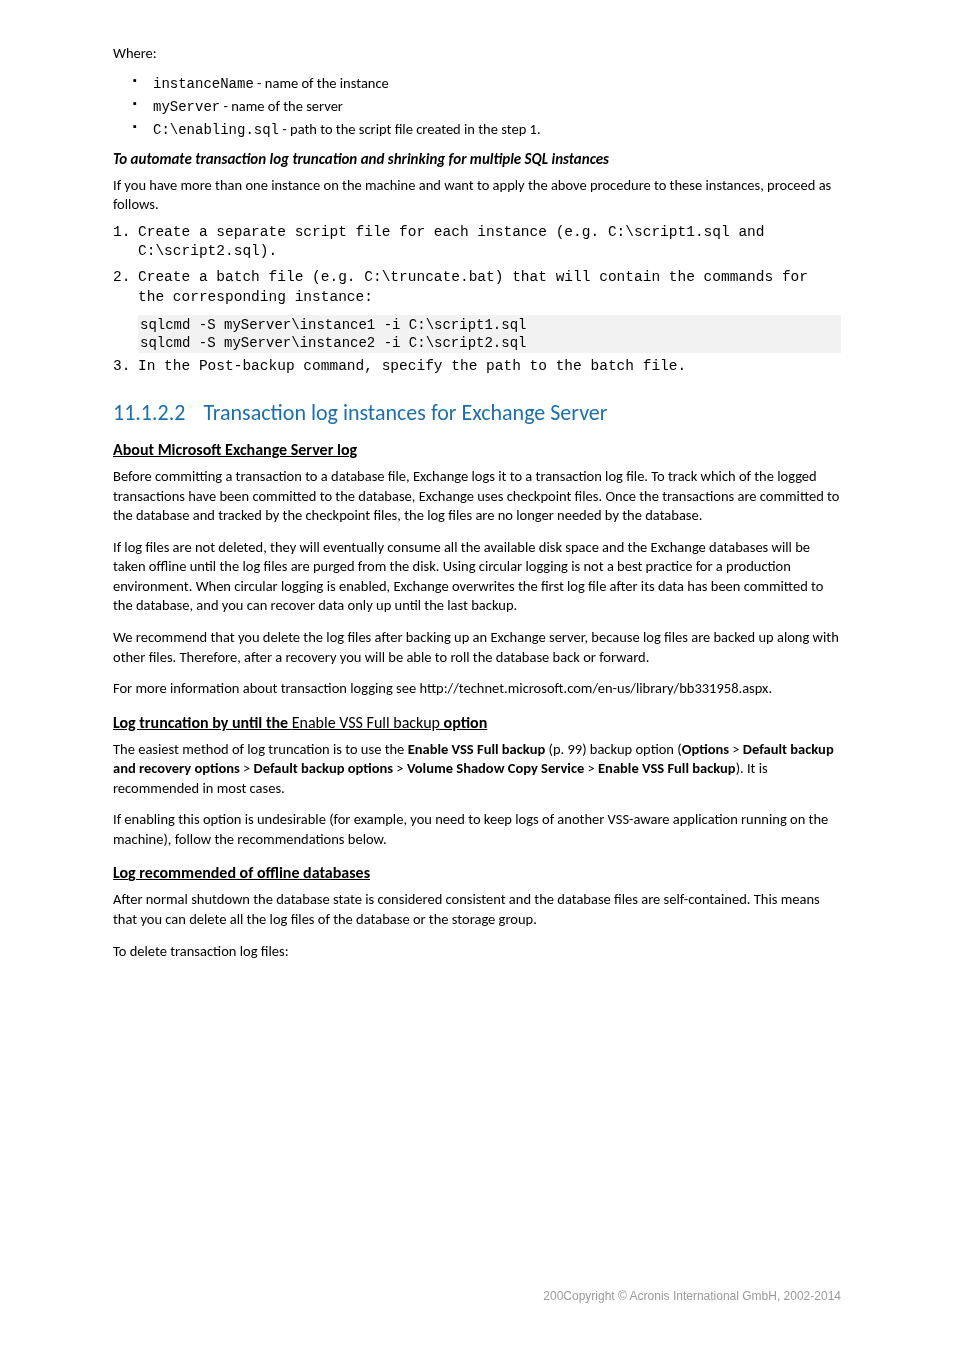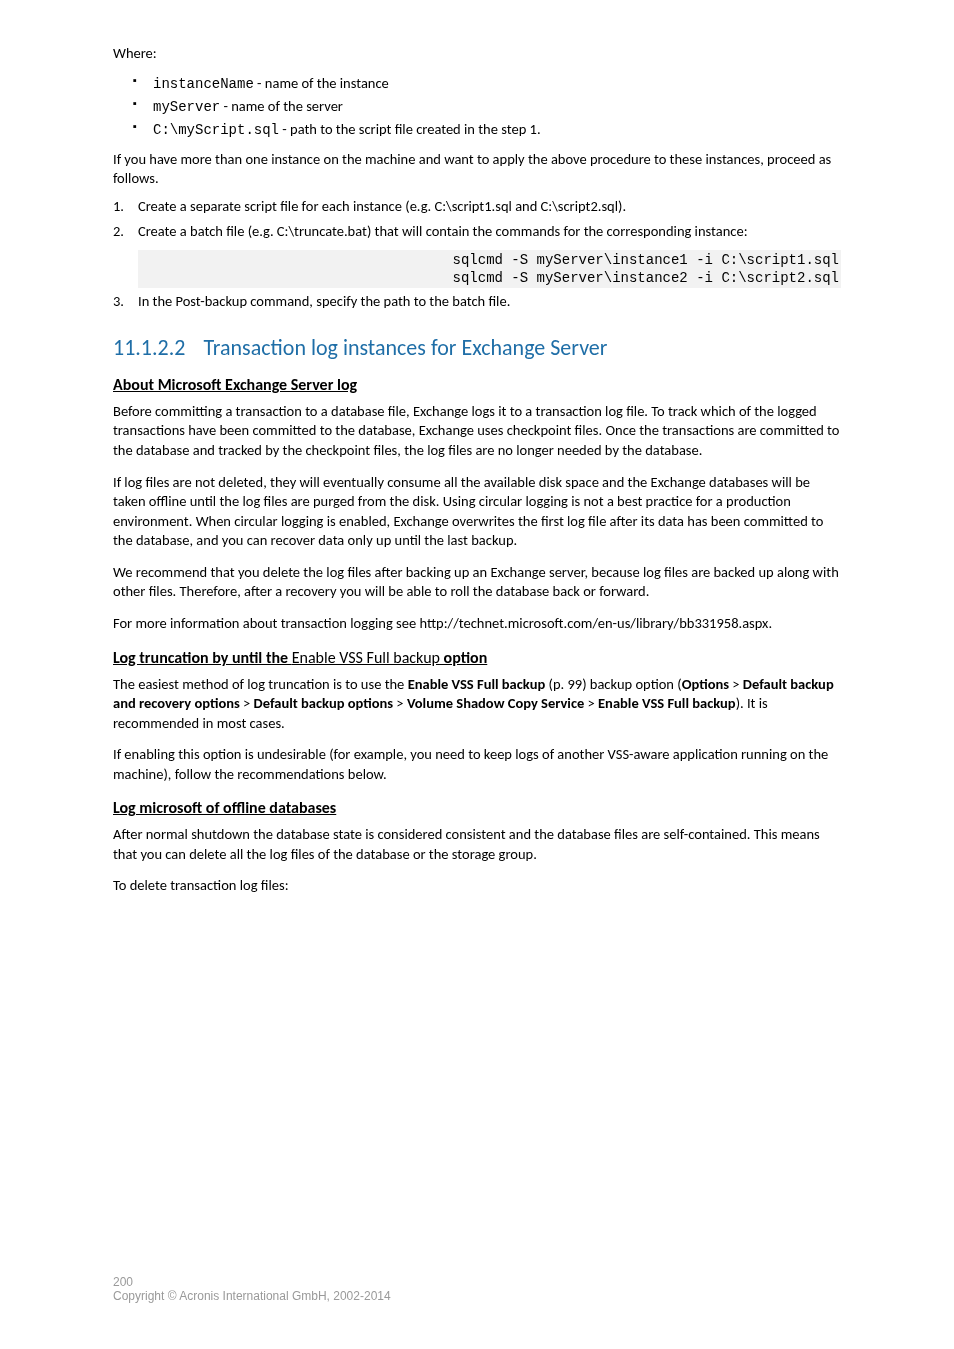--- a/index.html
+++ b/index.html
@@ -43,20 +43,21 @@
     .h4 {
       font-weight: bold;
       font-style: italic;
       font-size: 15px;
       margin: 6px 0 8px 0;
     }
     ol.nums {
       list-style: none;
       counter-reset: item;
       margin: 0 0 8px 0;
+      font-family: Liberation Mono, monospace;
     }
     ol.nums > li {
       counter-increment: item;
       position: relative;
       padding-left: 25px;
       font-size: 14.5px;
       line-height: 1.35;
       margin-bottom: 6px;
     }
     ol.nums > li::before {
@@ -66,21 +67,20 @@
       top: 0;
     }
     .code-block {
       background: #f2f2f2;
       font-family: "Courier New", monospace;
       font-size: 14px;
       padding: 1px 2px;
       margin: 4px 0 4px 25px;
       white-space: pre;
       line-height: 1.3;
-      text-align: right;
     }
     .h2 {
       color: #1f6ea7;
       font-size: 22px;
       font-weight: 400;
       margin: 22px 0 12px 0;
     }
     .h2 .num {
       margin-right: 18px;
     }
@@ -93,35 +93,35 @@
     .footer {
       position: absolute;
       bottom: 46px;
       left: 113px;
       right: 113px;
       display: flex;
       justify-content: flex-end;
       font-size: 12px;
       color: #9a9a9a;
       font-family: Tahoma, Arial, sans-serif;
-      flex-direction: column;
     }
   </style>
 </head>
 <body>
 
 <div class="page">
 
   <p class="para">Where:</p>
   <ul class="bullets">
     <li><span class="mono">instanceName</span><span> - name of the instance</span></li>
     <li><span class="mono">myServer</span><span> - name of the server</span></li>
-    <li><span class="mono">C:\myScript.sql</span><span> - path to the script file created in the step 1.</span></li>
+    <li><span class="mono">C:\enabling.sql</span><span> - path to the script file created in the step 1.</span></li>
   </ul>
 
+  <p class="h4">To automate transaction log truncation and shrinking for multiple SQL instances</p>
   <p class="para">If you have more than one instance on the machine and want to apply the above procedure to these instances, proceed as follows.</p>
 
   <ol class="nums">
     <li><span>Create a separate script file for each instance (e.g. C:\script1.sql and C:\script2.sql).</span></li>
     <li><span>Create a batch file (e.g. C:\truncate.bat) that will contain the commands for the corresponding instance:</span></li>
   </ol>
   <div class="code-block">sqlcmd -S myServer\instance1 -i C:\script1.sql
 sqlcmd -S myServer\instance2 -i C:\script2.sql</div>
   <ol class="nums" style="counter-reset: item 2;">
     <li><span>In the Post-backup command, specify the path to the batch file.</span></li>
@@ -132,21 +132,21 @@
   <p class="h3">About Microsoft Exchange Server log</p>
   <p class="para">Before committing a transaction to a database file, Exchange logs it to a transaction log file. To track which of the logged transactions have been committed to the database, Exchange uses checkpoint files. Once the transactions are committed to the database and tracked by the checkpoint files, the log files are no longer needed by the database.</p>
   <p class="para" style="margin-top:12px;">If log files are not deleted, they will eventually consume all the available disk space and the Exchange databases will be taken offline until the log files are purged from the disk. Using circular logging is not a best practice for a production environment. When circular logging is enabled, Exchange overwrites the first log file after its data has been committed to the database, and you can recover data only up until the last backup.</p>
   <p class="para" style="margin-top:12px;">We recommend that you delete the log files after backing up an Exchange server, because log files are backed up along with other files. Therefore, after a recovery you will be able to roll the database back or forward.</p>
   <p class="para" style="margin-top:12px;">For more information about transaction logging see http://technet.microsoft.com/en-us/library/bb331958.aspx.</p>
 
   <p class="h3"><span>Log truncation by until the </span><span style="font-weight:normal;">Enable VSS Full backup</span><span> option</span></p>
   <p class="para"><span>The easiest method of log truncation is to use the </span><b>Enable VSS Full backup</b><span> (p. 99) backup option (</span><b>Options</b><span> &gt; </span><b>Default backup and recovery options</b><span> &gt; </span><b>Default backup options</b><span> &gt; </span><b>Volume Shadow Copy Service</b><span> &gt; </span><b>Enable VSS Full backup</b><span>). It is recommended in most cases.</span></p>
   <p class="para" style="margin-top:12px;">If enabling this option is undesirable (for example, you need to keep logs of another VSS-aware application running on the machine), follow the recommendations below.</p>
 
-  <p class="h3">Log microsoft of offline databases</p>
+  <p class="h3">Log recommended of offline databases</p>
   <p class="para">After normal shutdown the database state is considered consistent and the database files are self-contained. This means that you can delete all the log files of the database or the storage group.</p>
   <p class="para" style="margin-top:12px;">To delete transaction log files:</p>
 
 </div>
 
 <div class="footer">
   <span>200</span>
   <span>Copyright © Acronis International GmbH, 2002-2014</span>
 </div>
 

